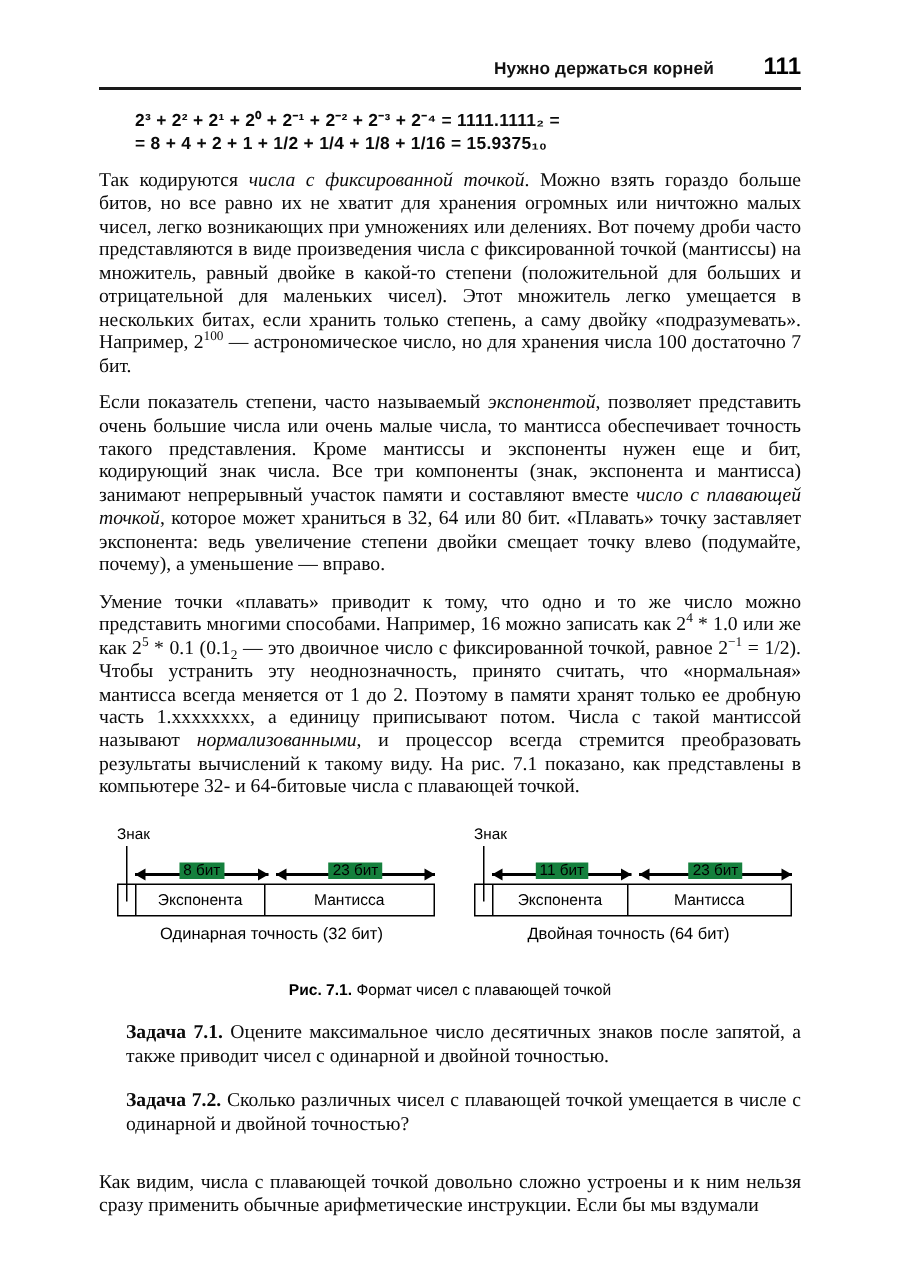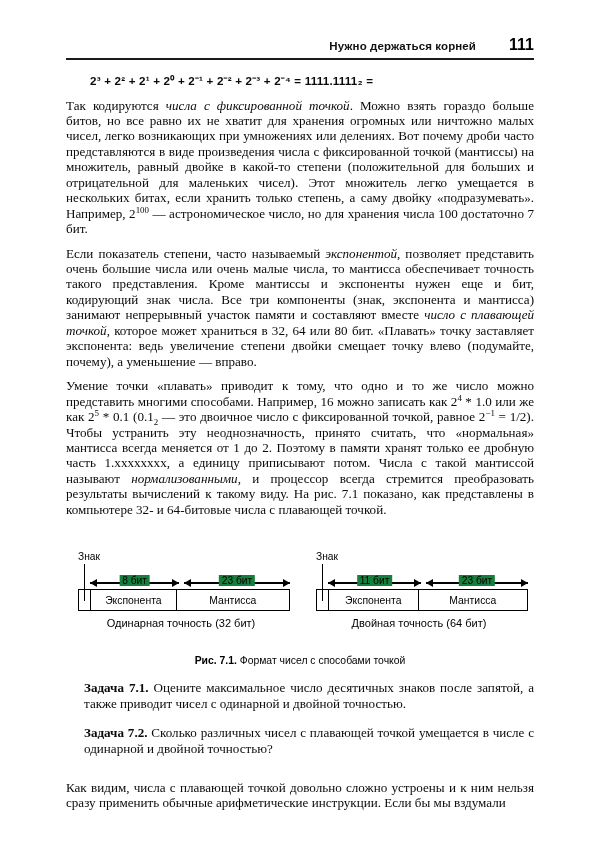--- a/index.html
+++ b/index.html
@@ -249,20 +249,21 @@
     <span class="header-title">Нужно держаться корней</span>
     <span class="header-pageno">111</span>
   </div>
   <div class="header-rule"></div>
 
   <div class="content">
 
 
     <div class="formula">
       <div>2³ + 2² + 2¹ + 2⁰ + 2⁻¹ + 2⁻² + 2⁻³ + 2⁻⁴ = 1111.1111₂ =</div>
+      <div>= 8 + 4 + 2 + 1 + 1/2 + 1/4 + 1/8 + 1/16 = 15.9375₁₀</div>
     </div>
 
     <p class="body"><span>Так кодируются </span><span class="it">числа с фиксированной точкой</span><span>. Можно взять гораздо больше битов, но все равно их не хватит для хранения огромных или ничтожно малых чисел, легко возникающих при умножениях или делениях. Вот почему дроби часто представляются в виде произведения числа с фиксированной точкой (мантиссы) на множитель, равный двойке в какой-то степени (положительной для больших и отрицательной для маленьких чисел). Этот множитель легко умещается в нескольких битах, если хранить только степень, а саму двойку «подразумевать». Например, 2</span><sup>100</sup><span> — астрономическое число, но для хранения числа 100 достаточно 7 бит.</span></p>
 
     <p class="body"><span>Если показатель степени, часто называемый </span><span class="it">экспонентой</span><span>, позволяет представить очень большие числа или очень малые числа, то мантисса обеспечивает точность такого представления. Кроме мантиссы и экспоненты нужен еще и бит, кодирующий знак числа. Все три компоненты (знак, экспонента и мантисса) занимают непрерывный участок памяти и составляют вместе </span><span class="it">число с плавающей точкой</span><span>, которое может храниться в 32, 64 или 80 бит. «Плавать» точку заставляет экспонента: ведь увеличение степени двойки смещает точку влево (подумайте, почему), а уменьшение — вправо.</span></p>
 
     <p class="body tight"><span>Умение точки «плавать» приводит к тому, что одно и то же число можно представить многими способами. Например, 16 можно записать как 2</span><sup>4</sup><span> * 1.0 или же как 2</span><sup>5</sup><span> * 0.1 (0.1</span><sub>2</sub><span> — это двоичное число с фиксированной точкой, равное 2</span><sup>−1</sup><span> = 1/2). Чтобы устранить эту неоднозначность, принято считать, что «нормальная» мантисса всегда меняется от 1 до 2. Поэтому в памяти хранят только ее дробную часть 1.xxxxxxxx, а единицу приписывают потом. Числа с такой мантиссой называют </span><span class="it">нормализованными</span><span>, и процессор всегда стремится преобразовать результаты вычислений к такому виду. На рис. 7.1 показано, как представлены в компьютере 32- и 64-битовые числа с плавающей точкой.</span></p>
 
   </div>
 
@@ -318,21 +319,21 @@
       <div class="fieldbox">
         <div class="cell sign"></div>
         <div class="cell exp" style="flex:45">Экспонента</div>
         <div class="cell" style="flex:55">Мантисса</div>
       </div>
 
       <div class="precision">Двойная точность (64 бит)</div>
     </div>
   </div>
 
-  <div class="fig-caption"><b>Рис. 7.1.</b><span> Формат чисел с способами точкой</span></div>
+  <div class="fig-caption"><b>Рис. 7.1.</b><span> Формат чисел с плавающей точкой</span></div>
 
   <div class="tasks">
     <p class="task"><b>Задача 7.1.</b><span> Оцените максимальное число десятичных знаков после запятой, а также приводит чисел с одинарной и двойной точностью.</span></p>
     <p class="task"><b>Задача 7.2.</b><span> Сколько различных чисел с плавающей точкой умещается в числе с одинарной и двойной точностью?</span></p>
   </div>
 
   <div class="closing">
     <p class="body">Как видим, числа с плавающей точкой довольно сложно устроены и к ним нельзя сразу применить обычные арифметические инструкции. Если бы мы вздумали</p>
   </div>
 

